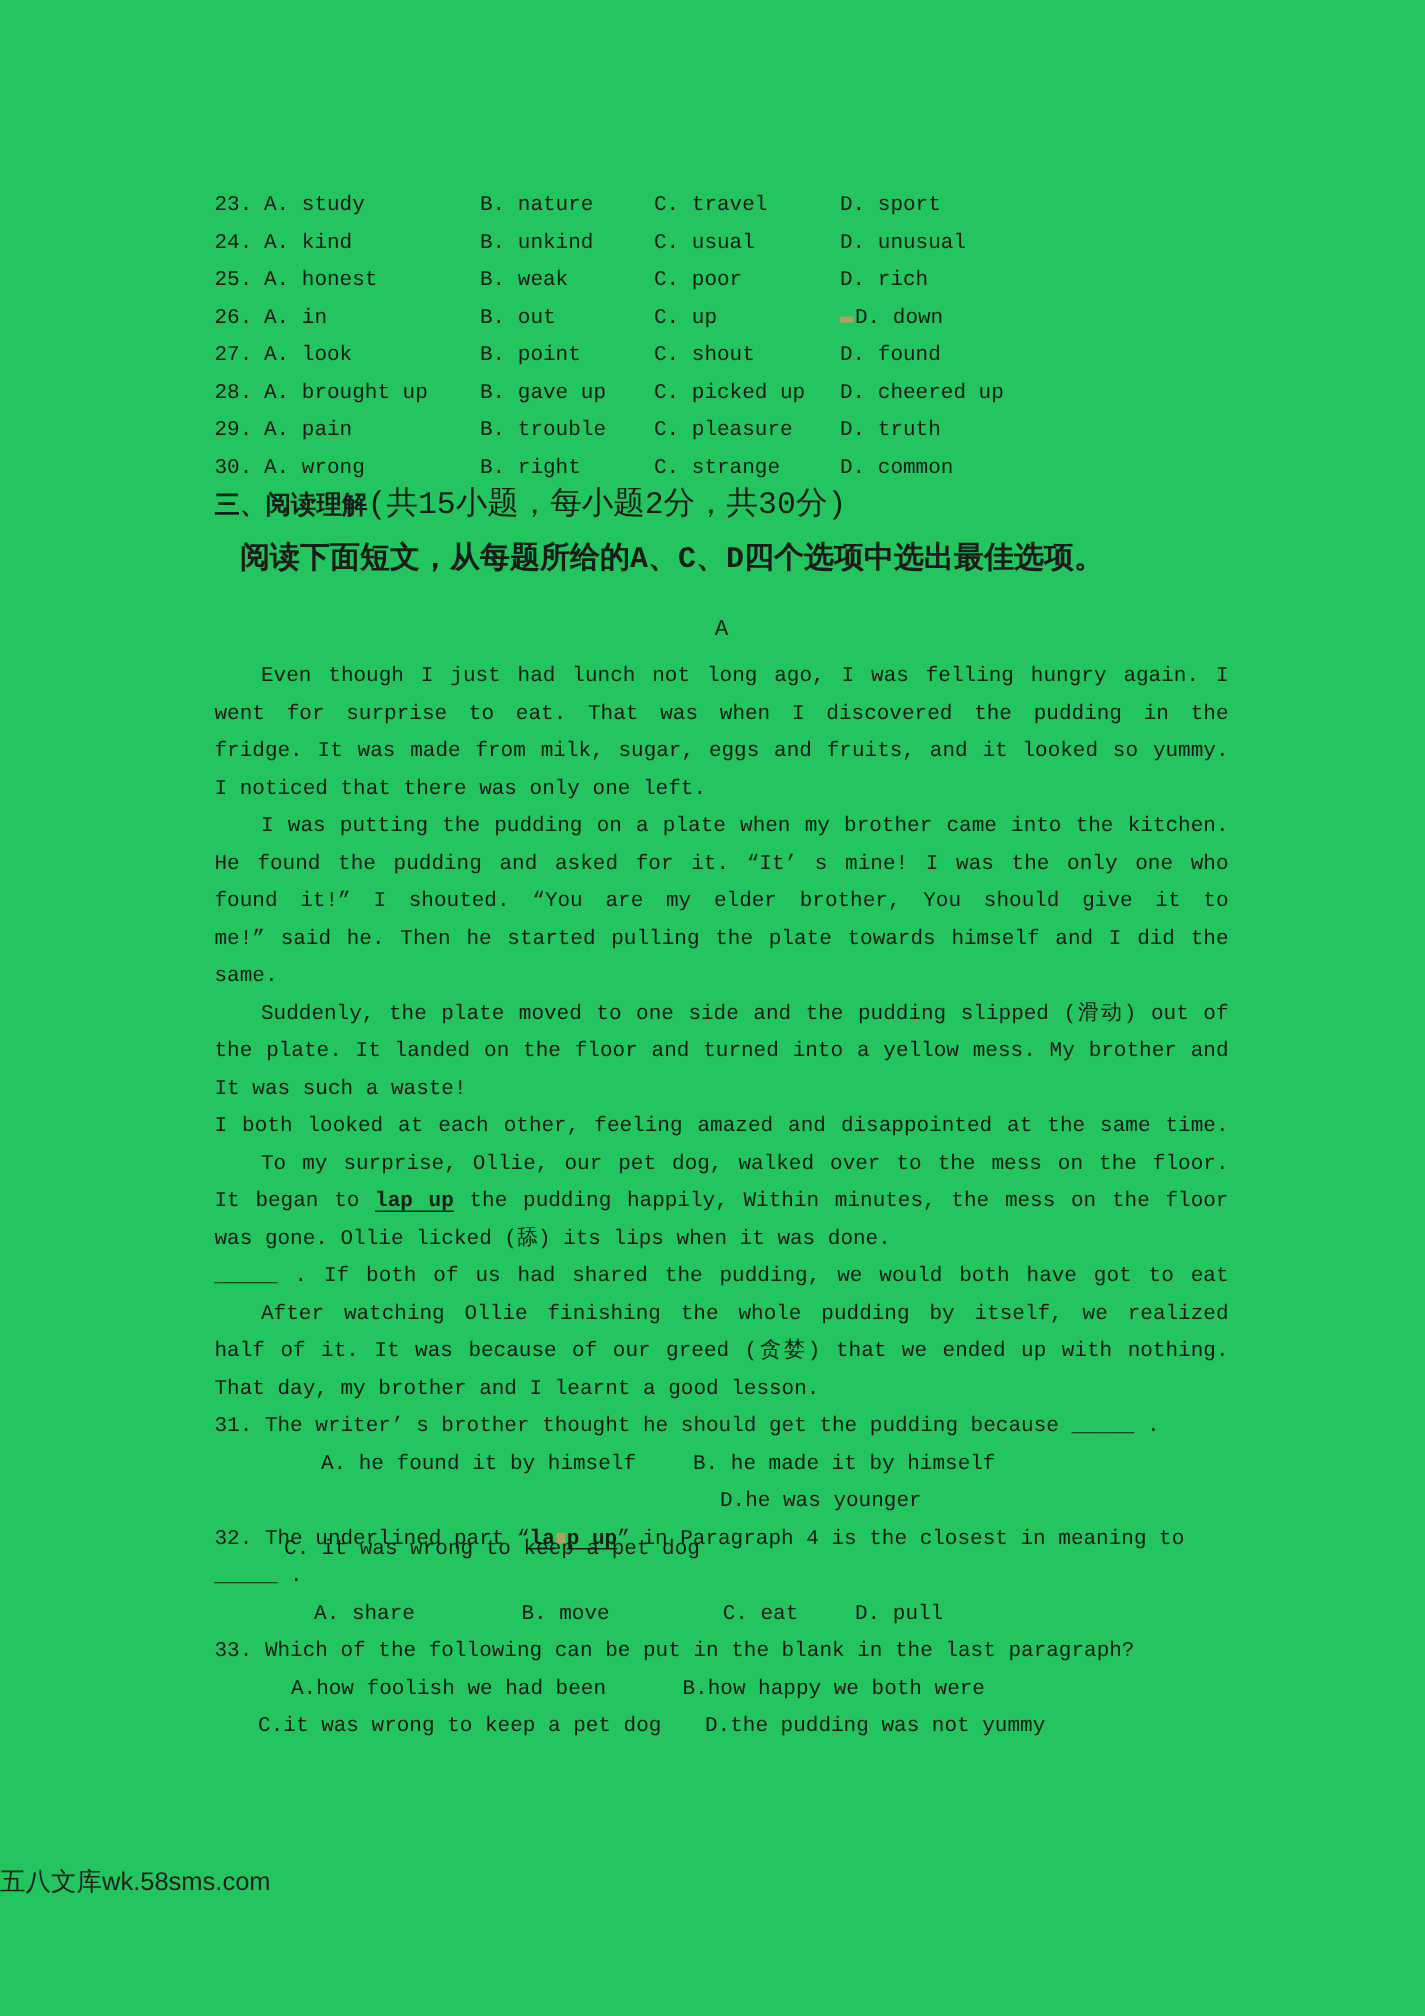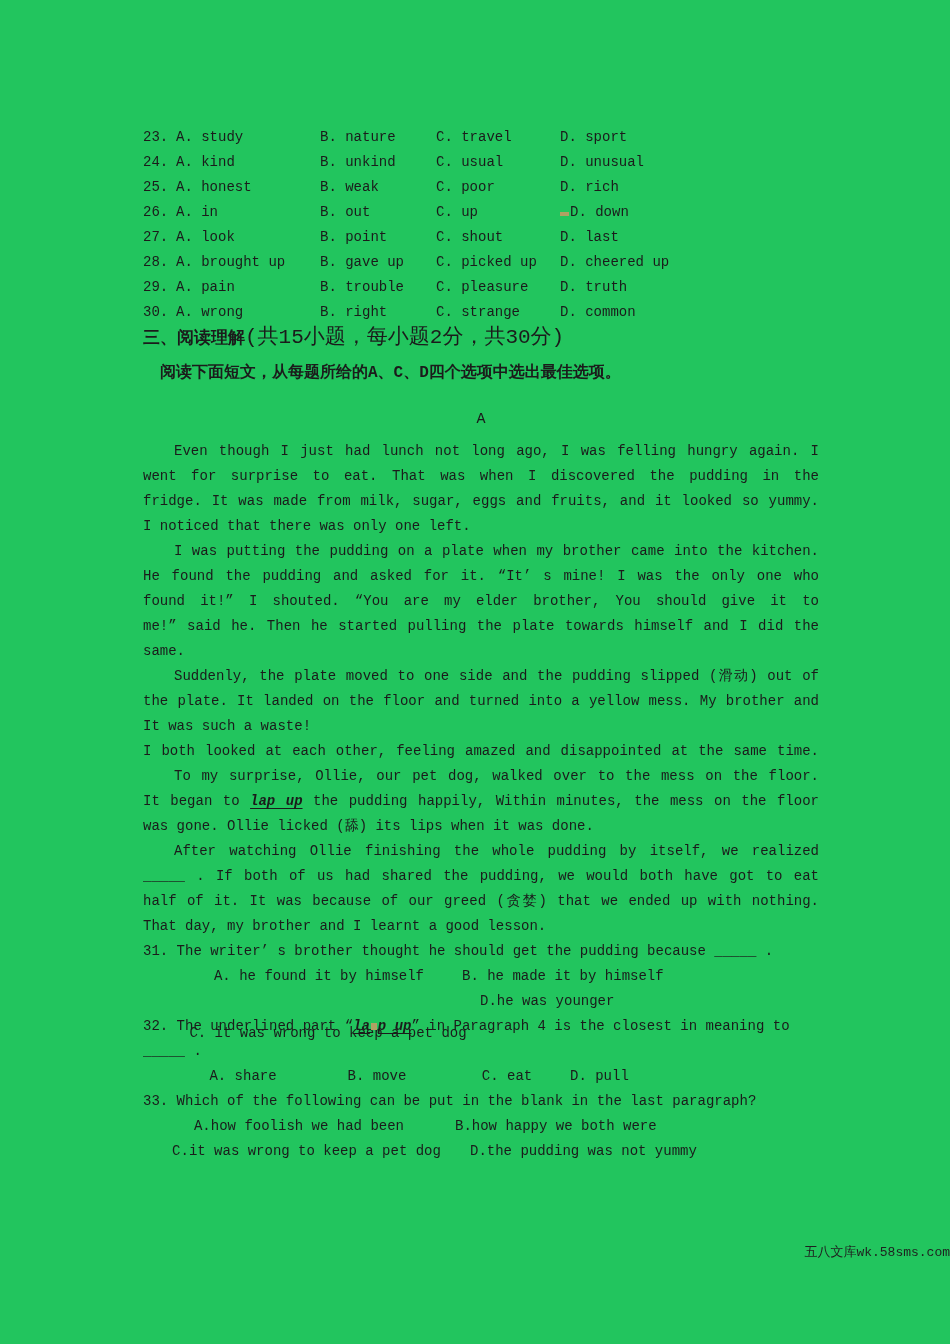--- a/index.html
+++ b/index.html
@@ -29,29 +29,29 @@
   .cloze-row .cell { white-space: nowrap; }
   
   .sec-heading { height: 25px; font-size: 16px; white-space: nowrap; }
   .sec-title { font-weight: bold; font-size: 17px; }
   .sec-rest { font-size: 21px; }
   .instruction {
     margin-top: 11px;
     padding-left: 17px;
     height: 25px;
     font-weight: bold;
-    font-size: 16px;
+    font-size: 20px;
     white-space: nowrap;
   }
   .passage-label { margin-top: 21px; height: 25px; text-align: center; font-size: 15px; }
   .passage { margin-top: 7px; }
   .pline { height: 25px; }
   .jline { text-align: justify; text-align-last: justify; }
   .indent { text-indent: 31px; }
-  .bu { font-weight: bold; text-decoration: underline; text-underline-offset: 3px; font-style: italic; }
+  .bu { font-weight: bold; text-decoration: underline; text-underline-offset: 3px; }
   .olive-underscore {
     display: inline-block; width: 9px; height: 4px;
     background: #b0a163; margin-right: 1px;
   }
   .olive-sq {
     display: inline-block; width: 6px; height: 7px;
     background: #b0a163; margin: 0 1px;
   }
   
   .qline { height: 25px; white-space: nowrap; }
@@ -60,23 +60,23 @@
   .opt-row .opt { white-space: nowrap; flex: none; text-align: center; }
   .w286 { width: 286px; } .w304 { width: 304px; margin-top: 32px; }
   .w134 { width: 134px; } .w126 { width: 126px; }
   .w312 { width: 312px; } .w327 { width: 327px; }
   .footer {
     position: absolute;
     top: 1243px;
     left: 0;
     width: 950px;
     height: 25px;
-    text-align: right;
-    font-family: Liberation Mono, monospace;
-    font-size: 13px;
+    text-align: left;
+    font-family: Liberation Sans, sans-serif;
+    font-size: 17px;
     color: #1f1f1f;
   }
 </style>
 </head>
 <body>
 
 <div class="page">
   <div class="content">
 
     <div>
@@ -106,21 +106,21 @@
         <span class="cell">A. in</span>
         <span class="cell">B. out</span>
         <span class="cell">C. up</span>
         <span class="cell"><span class="olive-underscore"></span><span>D. down</span></span>
       </div>
       <div class="cloze-row">
         <span class="cell">27.</span>
         <span class="cell">A. look</span>
         <span class="cell">B. point</span>
         <span class="cell">C. shout</span>
-        <span class="cell">D. last</span>
+        <span class="cell">D. found</span>
       </div>
       <div class="cloze-row">
         <span class="cell">28.</span>
         <span class="cell">A. brought up</span>
         <span class="cell">B. gave up</span>
         <span class="cell">C. picked up</span>
         <span class="cell">D. cheered up</span>
       </div>
       <div class="cloze-row">
         <span class="cell">29.</span>
@@ -160,22 +160,22 @@
       <div class="pline jline">the plate. It landed on the floor and turned into a yellow mess. My brother and</div>
       <div class="pline">It was such a waste!</div>
       <div class="pline jline">I both looked at each other, feeling amazed and disappointed at the same time.</div>
 
       <div class="pline jline indent">To my surprise, Ollie, our pet dog, walked over to the mess on the floor.</div>
       <div class="pline jline">
         <span>It began to </span><span class="bu">lap up</span><span> the pudding happily, Within minutes, the mess on the floor</span>
       </div>
       <div class="pline">was gone. Ollie licked (舔) its lips when it was done.</div>
 
+      <div class="pline jline">_____ . If both of us had shared the pudding, we would both have got to eat</div>
       <div class="pline jline indent">After watching Ollie finishing the whole pudding by itself, we realized</div>
-      <div class="pline jline">_____ . If both of us had shared the pudding, we would both have got to eat</div>
       <div class="pline jline">half of it. It was because of our greed (贪婪) that we ended up with nothing.</div>
       <div class="pline">That day, my brother and I learnt a good lesson.</div>
     </div>
 
     <div>
       <div class="qline">31. The writer’ s brother thought he should get the pudding because _____ .</div>
       <div class="opt-row ind">
         <span class="opt w286">A. he found it by himself</span>
         <span class="opt">B. he made it by himself</span>
       </div>

